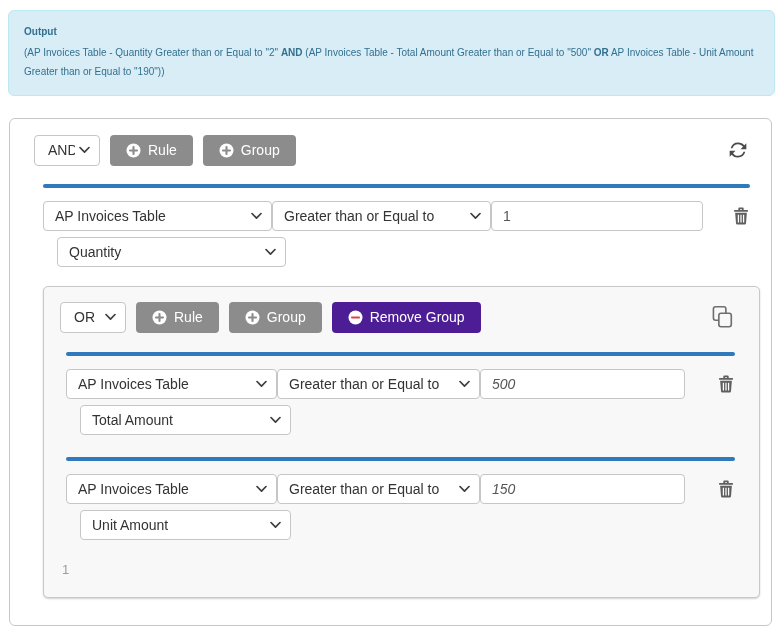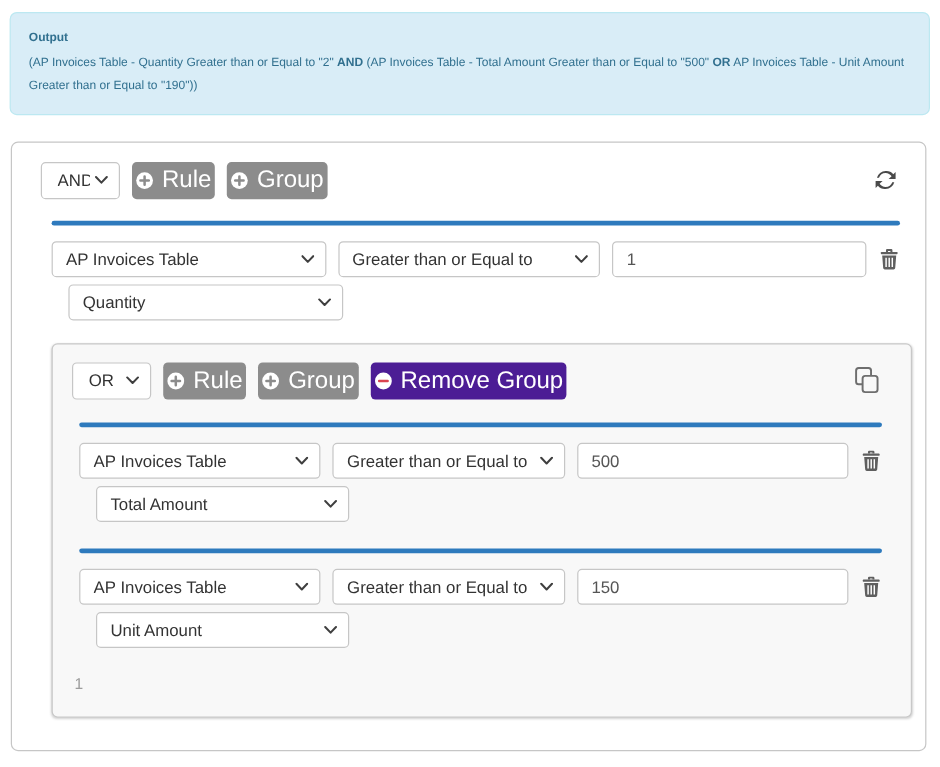--- a/index.html
+++ b/index.html
@@ -33,24 +33,24 @@
     border:1px solid #c6c6c6;
     border-radius:6px;
     padding:16px 21px 0 24px;
   }
 
   .group-header { display:flex; align-items:center; gap:10px; }
 
   
   .btn {
     display:inline-flex; align-items:center; gap:7px;
-    height:31px; padding:0 3px;
+    height:31px; padding:0 16px;
     border:none; border-radius:4px;
     background:#8c8c8c; color:#fff;
-    font-family:inherit; font-size:20px;
+    font-family:inherit; font-size:14px;
     cursor:pointer; white-space:nowrap;
   }
   .btn-danger { background:#4c1d95; }
   .icon-btn {
     margin-left:auto;
     background:none; border:none; padding:2px; cursor:pointer;
     display:inline-flex; align-items:center;
   }
 
   
@@ -79,42 +79,42 @@
     border:1px solid #c6c6c6; border-radius:4px;
     padding:0 11px; font-family:inherit; font-size:14px; color:#555;
   }
 
   
   .rules-list { margin:18px 0 0 9px; }
   .rule-bar {
     height:4px; background:#2e7abd; border-radius:2px;
     margin-bottom:13px;
   }
-  .rule-row { display:flex; align-items:center; gap:10px; }
+  .rule-row { display:flex; align-items:center; }
   .rule-row + .rule-row { margin-top:6px;margin-left:14px; }
   .rule + .rule { margin-top:22px; }
   .trash-btn {
     margin-left:auto;
     background:none; border:none; padding:0 1px; cursor:pointer;
     display:inline-flex; align-items:center;
   }
 
   
   .group {
     margin-top:19px; margin-right:-10px;
     background:#f8f8f8;
     border:1px solid #c8c8c8;
     border-radius:5px;
     box-shadow:0 1px 2px rgba(0,0,0,0.18);
     padding:15px 24px 20px 16px;
   }
   .group .rules-list { margin:19px 0 0 6px; }
   .group .w-table { width:211px; }
   .group .w-op    { width:203px; }
-  .group input.value { width:236px; }
+  .group input.value { width:205px;font-style:italic; }
   .group-index { margin:22px 0 0 2px; color:#9c9c9c; font-size:13px; }
 </style>
 </head>
 <body>
 
 <div class="output-panel">
   <div class="output-title">Output</div>
   <div class="output-expression"><span>(AP Invoices Table - Quantity Greater than or Equal to "2" </span><b>AND</b><span> (AP Invoices Table - Total Amount Greater than or Equal to "500" </span><b>OR</b><span> AP Invoices Table - Unit Amount Greater than or Equal to "190"))</span></div>
 </div>
 

